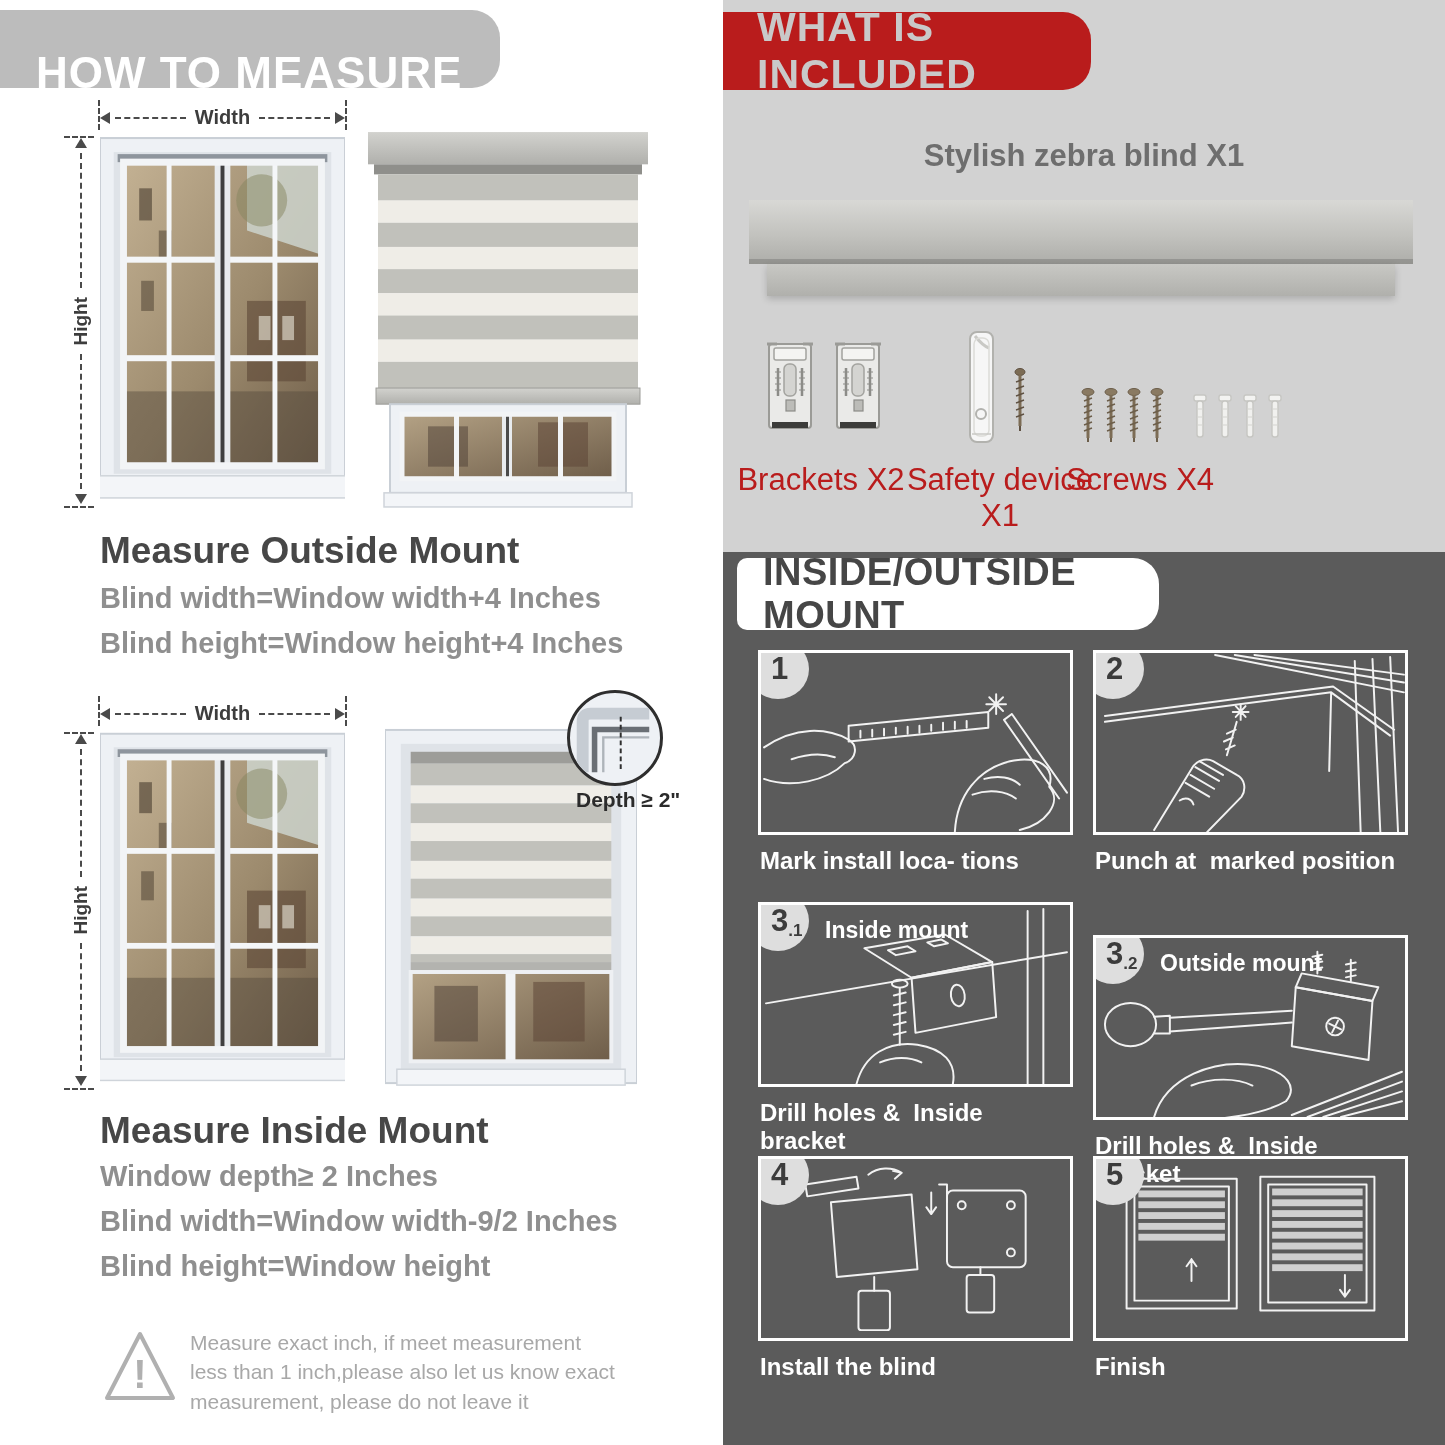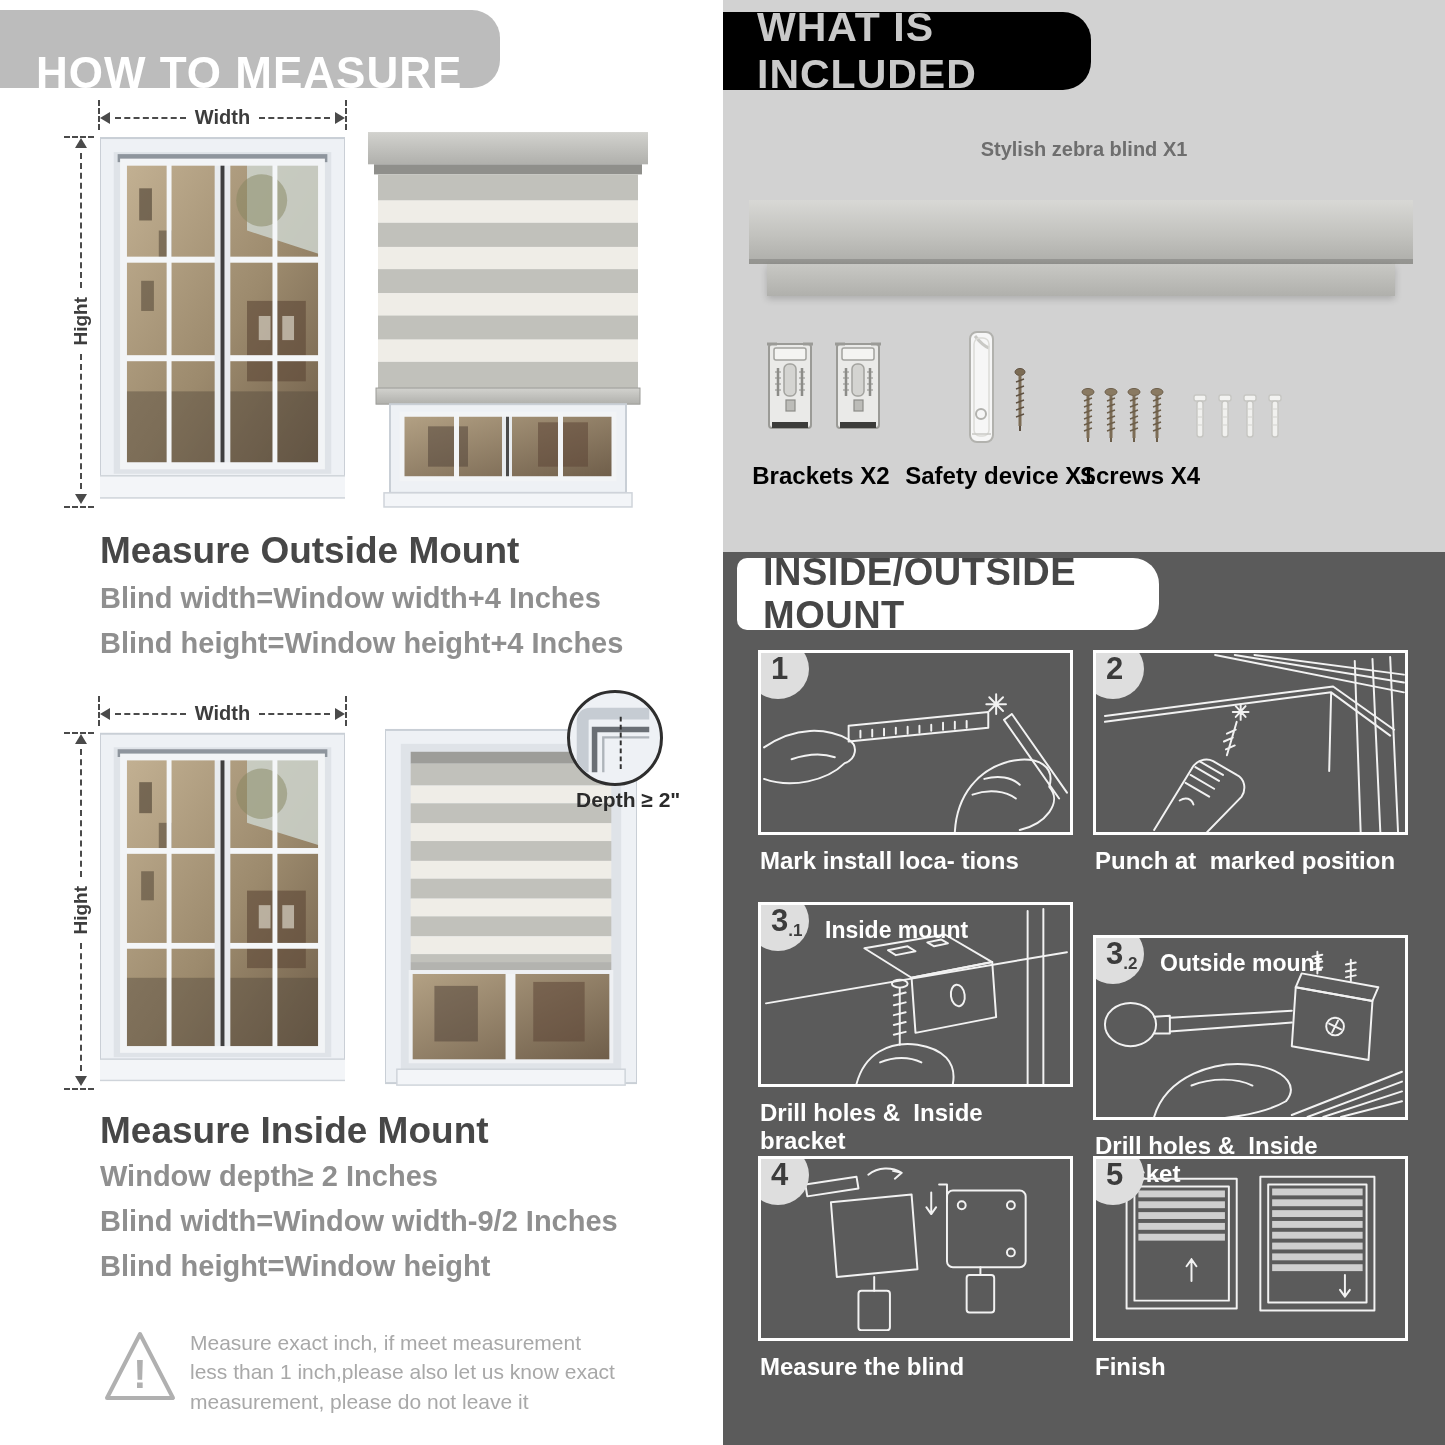--- a/index.html
+++ b/index.html
@@ -39,34 +39,34 @@
     border:3px solid #2e2e2e; border-radius:50%; overflow:hidden; background:#eef1f5;
   }
   .depth-label { position:absolute; left:576px; top:788px; font-size:21px; font-weight:bold; color:#2b2b2b; }
 
   .warn-text { position:absolute; left:182px; top:1328px; width:430px;
     font-size:21px; color:#a8a8a8; line-height:1.4;margin-left:8px; }
 
   
   .sec-included { position:absolute; left:723px; top:0; width:722px; height:552px; background:#d2d2d2; }
   .inc-header {
-    position:absolute; left:0; top:12px; width:368px; height:78px; background:#000000;
+    position:absolute; left:0; top:12px; width:368px; height:78px; background:#b91c1c;
     border-radius:0 28px 28px 0; display:flex; align-items:center; padding-left:34px; box-sizing:border-box;
   }
   .inc-header-text { font-size:41px; font-weight:bold; color:#c9c9c9; letter-spacing:1px; }
   .inc-product { position:absolute; left:0; top:138px; width:100%; text-align:center;
-    font-size:20px; font-weight:bold; color:#6e6e6e; }
+    font-size:31px; font-weight:bold; color:#6e6e6e; }
   .rail-main { position:absolute; left:26px; top:200px; width:664px; height:64px;
     background:linear-gradient(180deg,#d8d8d5 0%,#c2c2be 55%,#adada9 100%);
     box-shadow:inset 0 -5px 0 rgba(0,0,0,0.15); }
   .rail-sub  { position:absolute; left:44px; top:264px; width:628px; height:32px;
     background:linear-gradient(180deg,#c8c8c4 0%,#b0b0ac 100%);
     box-shadow:0 3px 7px rgba(0,0,0,0.18); }
   .item-group { position:absolute; display:flex; }
-  .inc-label { position:absolute; font-size:24px; font-weight:bold; color:#000000; text-align:center; }
+  .inc-label { position:absolute; font-size:31px; font-weight:normal; color:#b91c1c; text-align:center; }
 
   .sec-mount { position:absolute; left:723px; top:552px; width:722px; height:893px; background:#5b5b5b; }
   .mnt-header {
     position:absolute; left:14px; top:6px; width:422px; height:72px; background:#ffffff;
     border-radius:10px 26px 26px 10px; display:flex; align-items:center; padding-left:26px; box-sizing:border-box;
   }
   .mnt-header-text { font-size:38px; font-weight:bold; color:#464646; letter-spacing:0.5px; }
 
   .step { position:absolute; width:315px; height:185px; }
   .step-frame { position:absolute; inset:0; border:3px solid #ffffff; overflow:hidden; }
@@ -506,21 +506,21 @@
             <circle cx="253" cy="95" r="4"></circle>
             <path d="M180,26 L188,26 L188,44"></path>
             <path d="M222,110 L222,118"></path>
             <rect x="208" y="118" width="28" height="38" rx="3"></rect>
           </g>
         </svg>
         <div class="badge">
           <span class="badge-num"><span>4</span><span class="badge-sub"></span></span>
         </div>
       </div>
-      <div class="step-caption">Measure the blind</div>
+      <div class="step-caption">Install the blind</div>
     </div>
 
     <div class="step" style="left:370px; top:604px;">
       <div class="step-frame">
         <svg class="step-art" viewBox="0 0 312 182">
           <g class="lineart">
             <rect x="30" y="20" width="112" height="132"></rect>
             <rect x="38" y="28" width="96" height="116"></rect>
             <rect x="166" y="18" width="116" height="136"></rect>
             <rect x="174" y="26" width="100" height="120"></rect>

